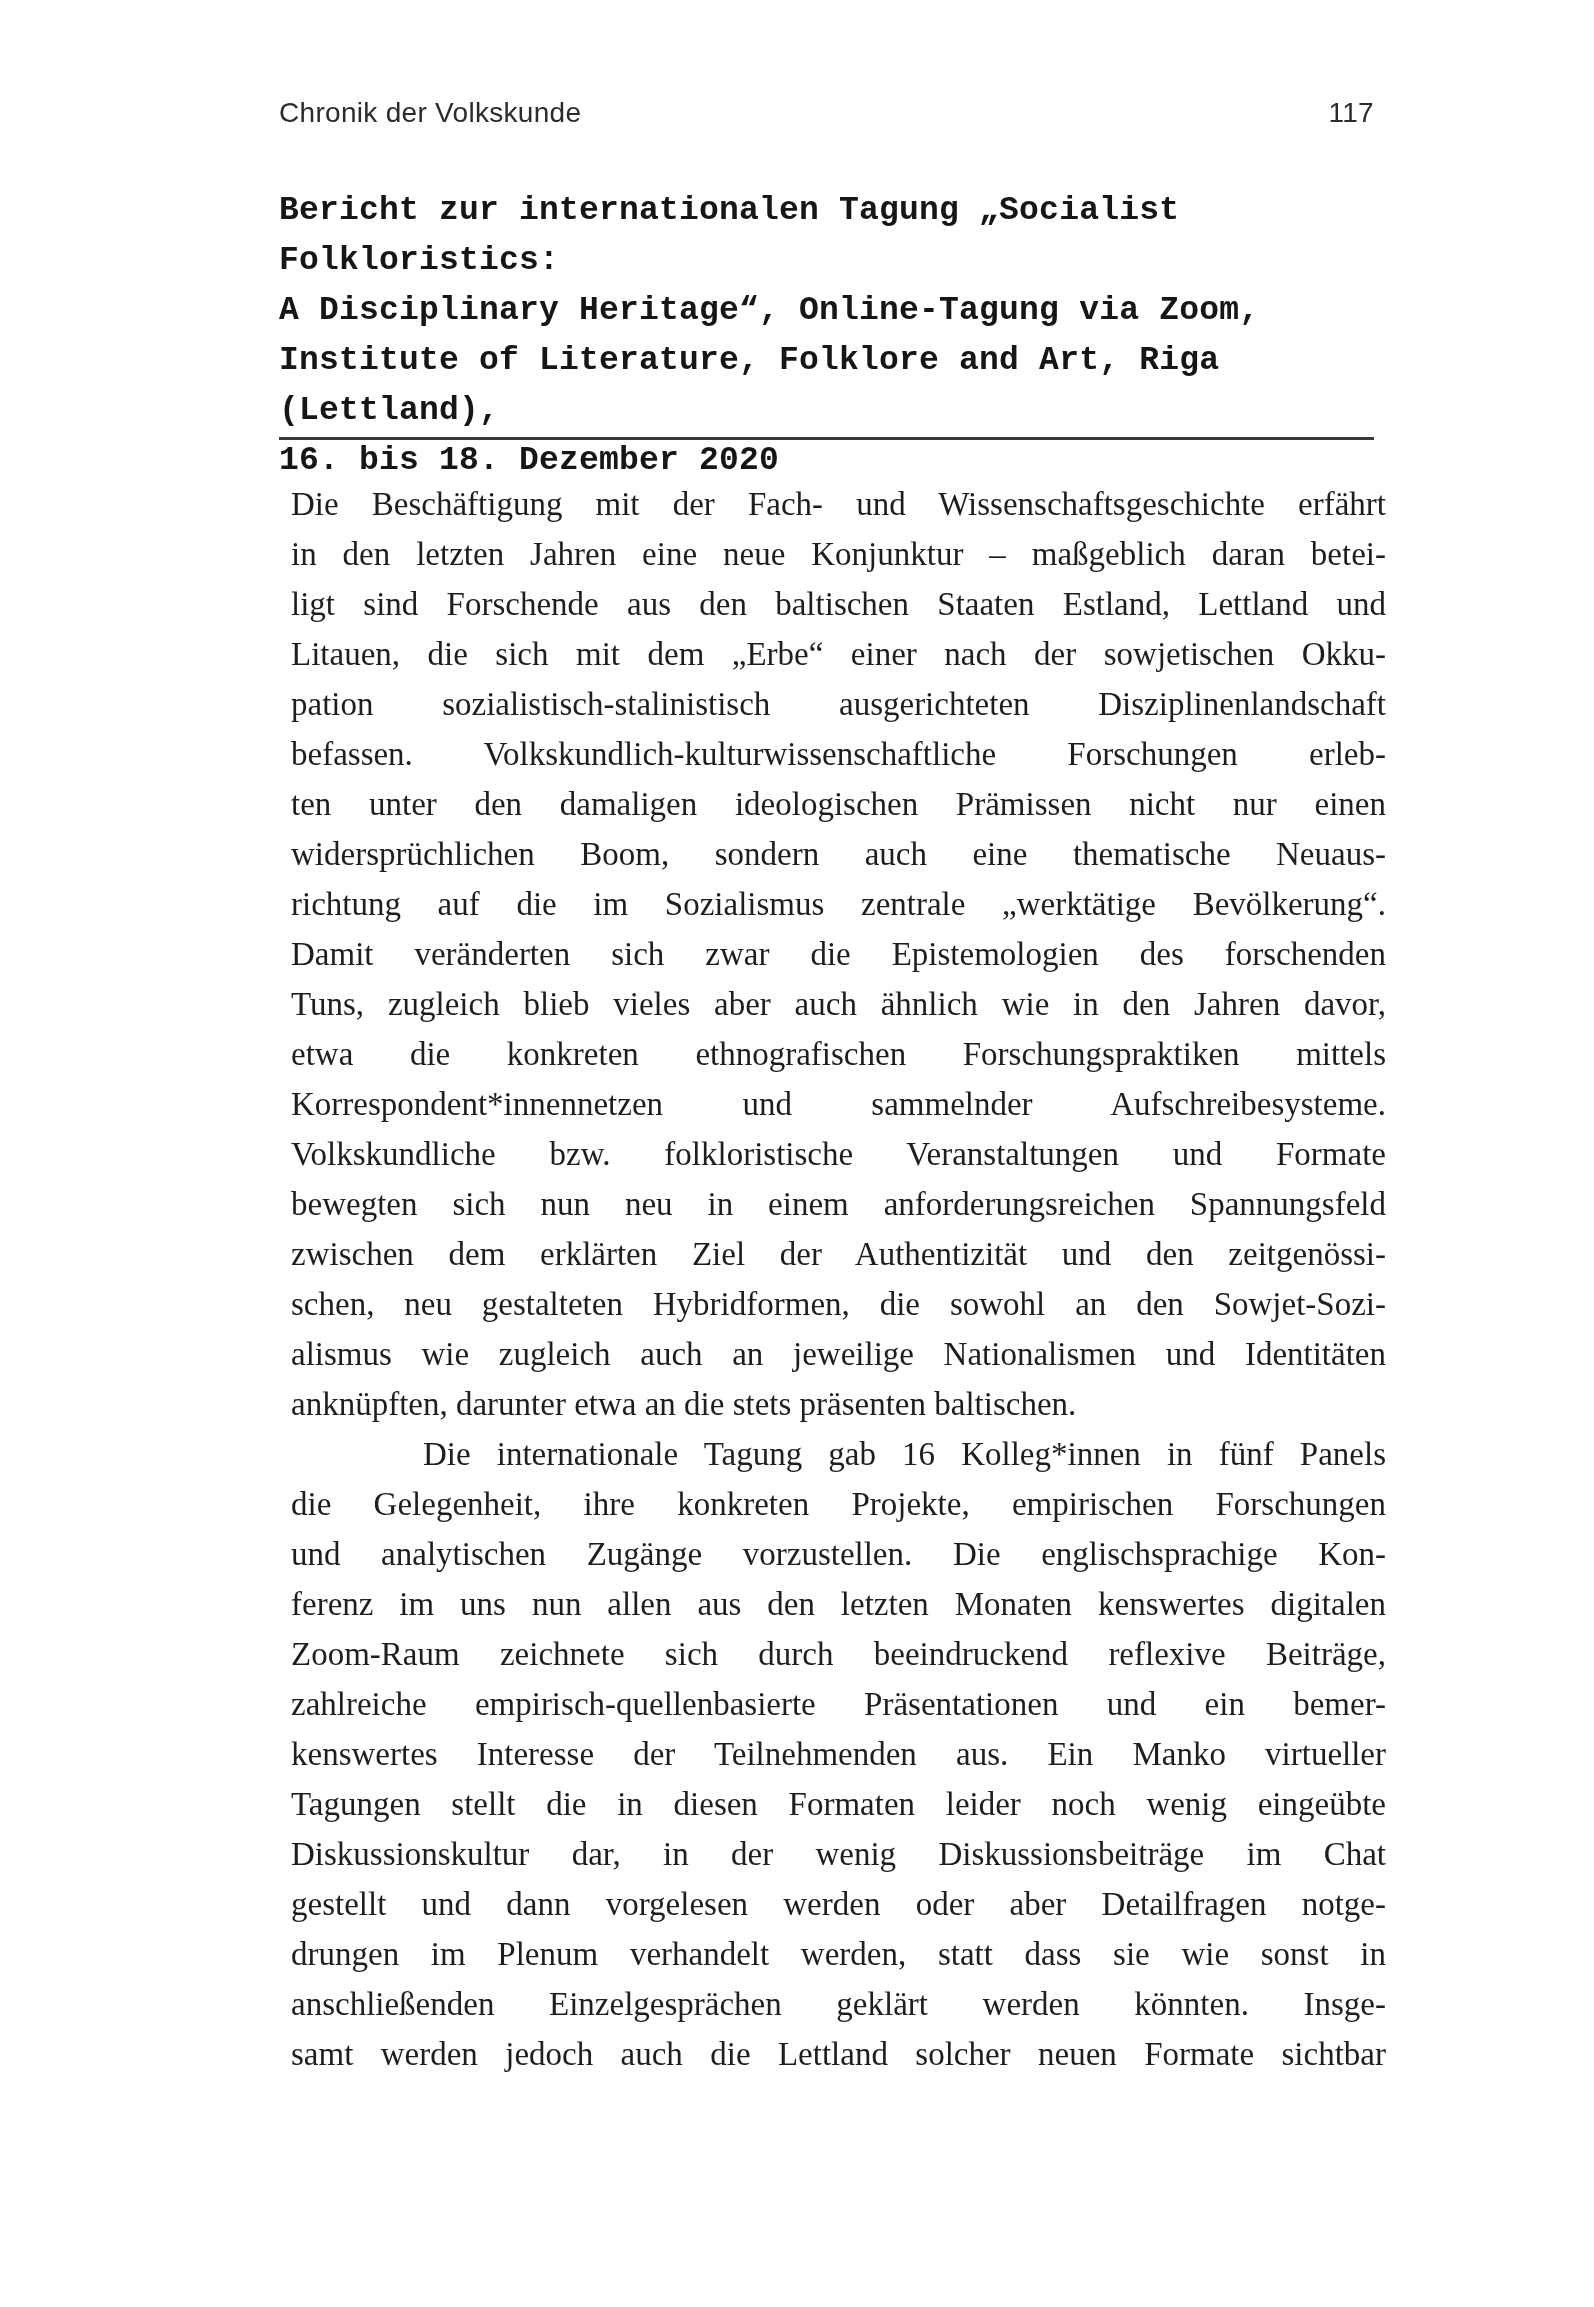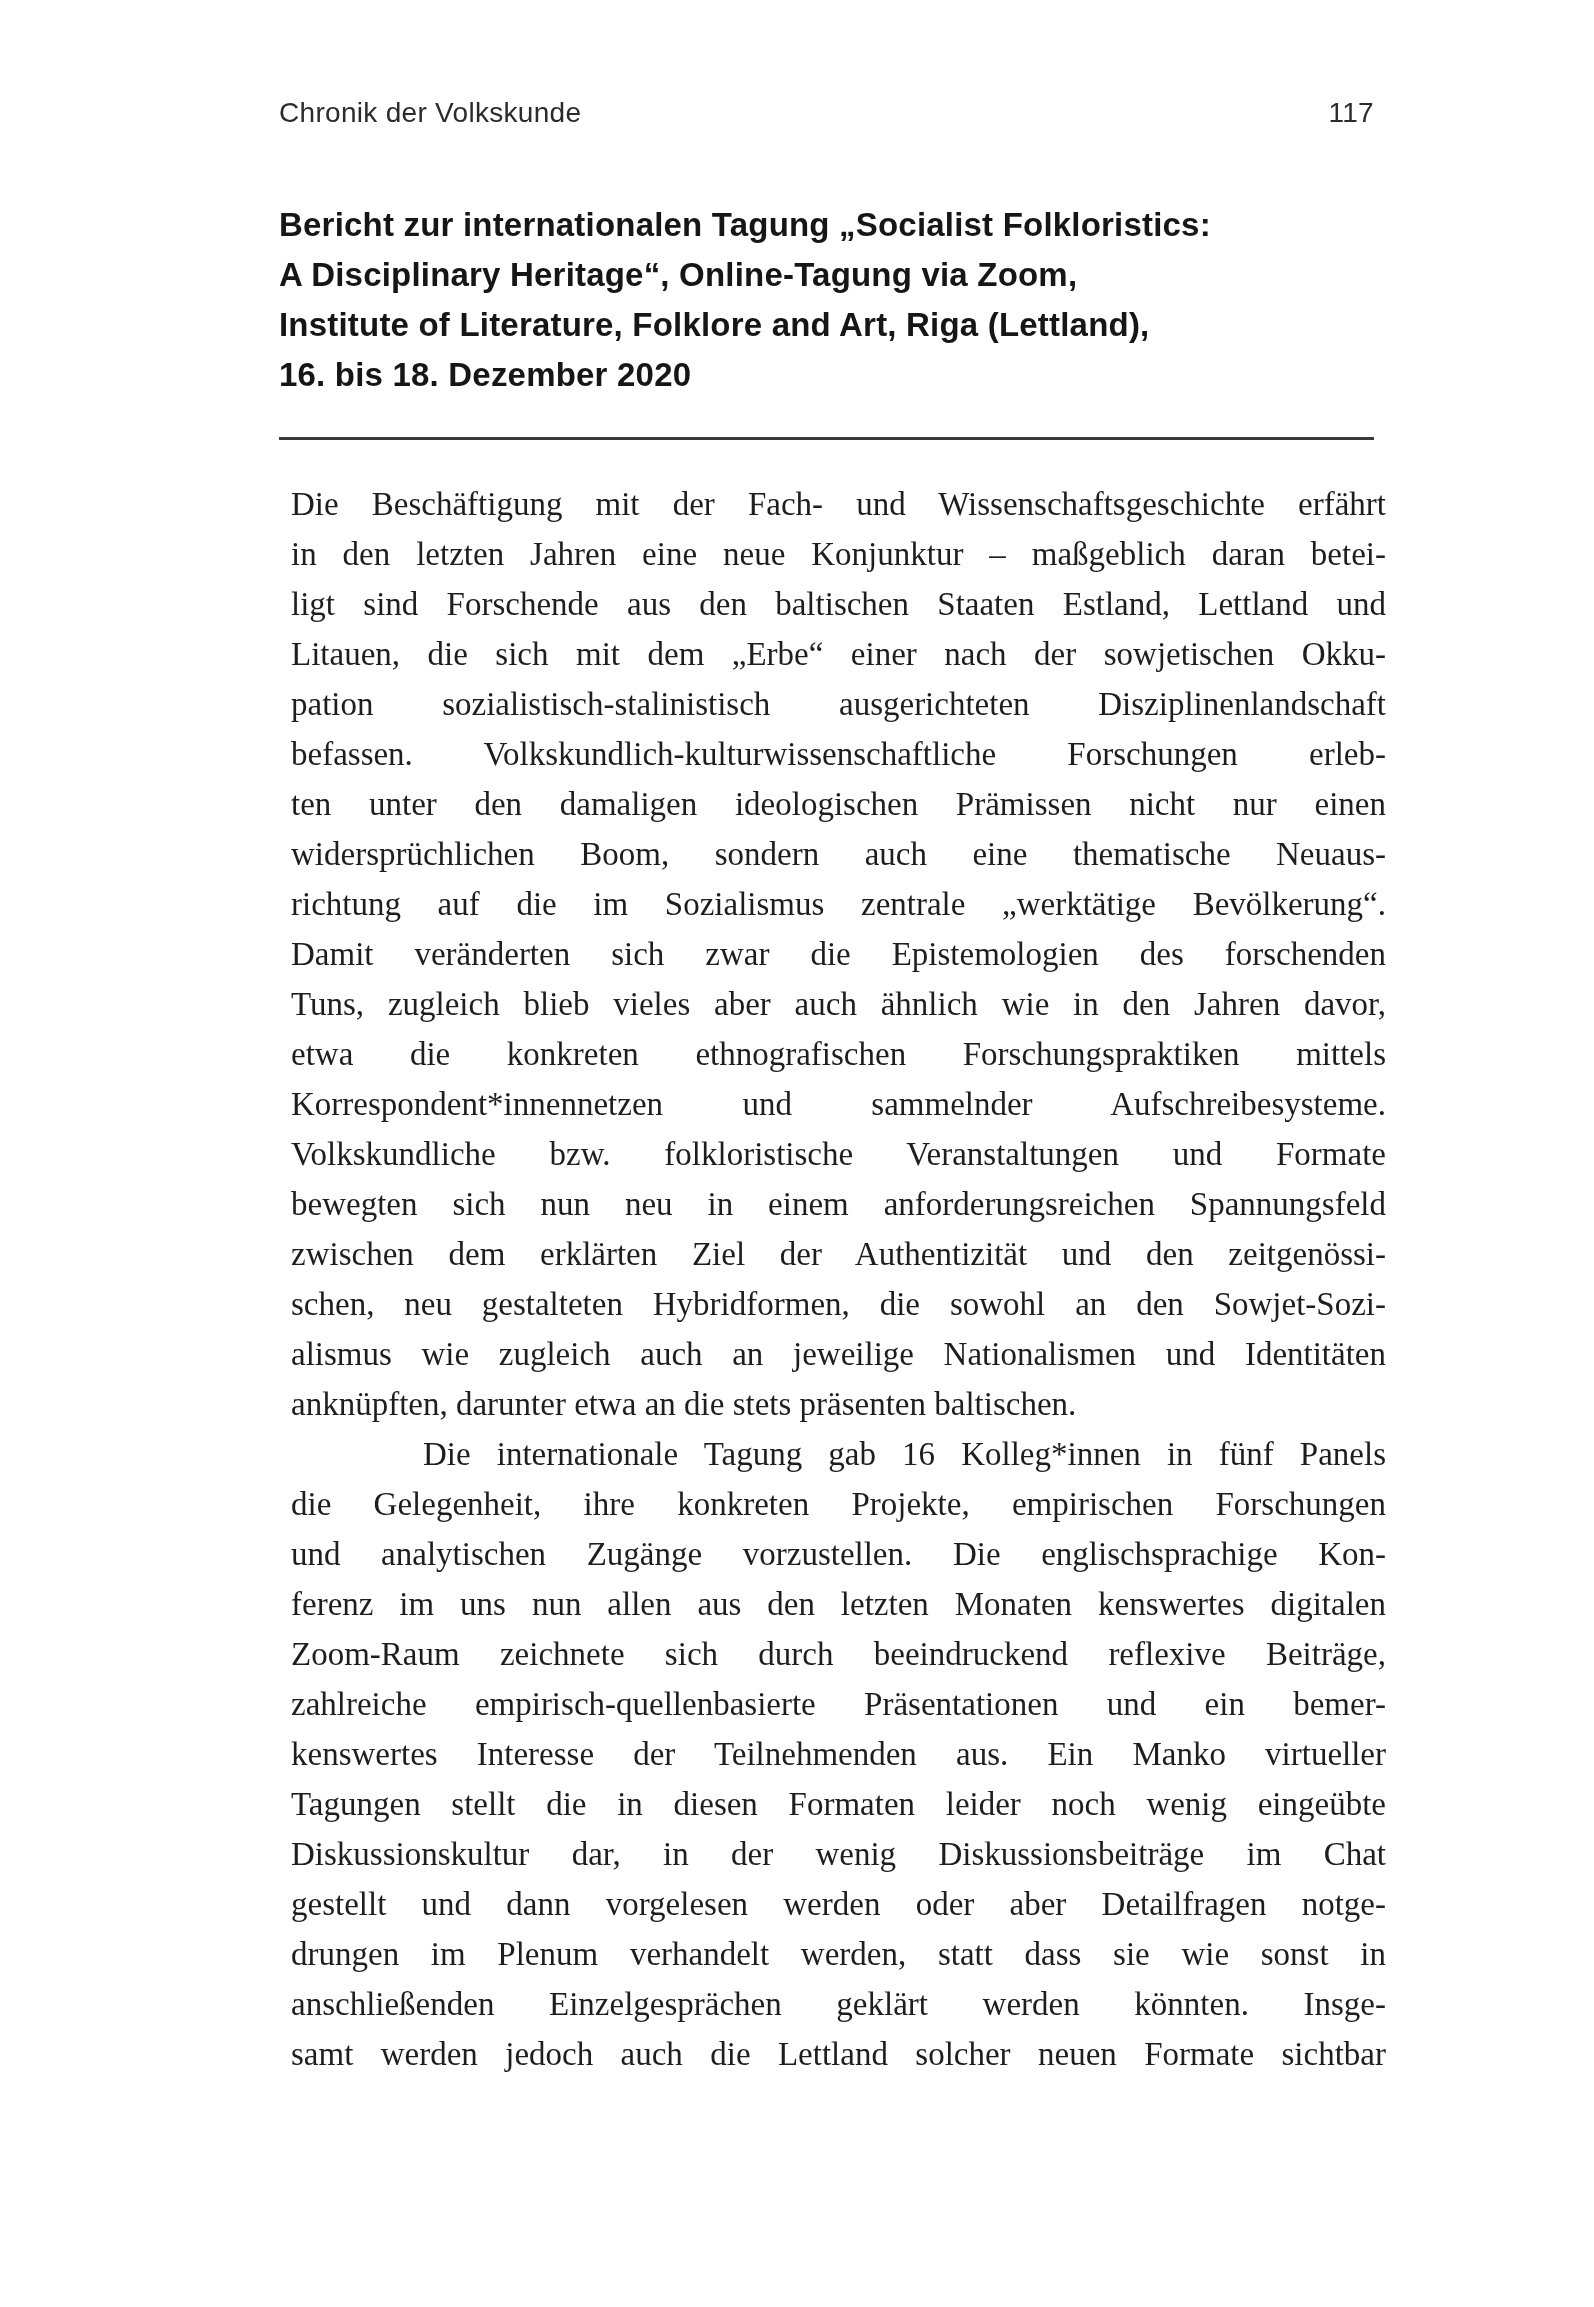--- a/index.html
+++ b/index.html
@@ -23,22 +23,22 @@
     display: flex;
     justify-content: space-between;
     align-items: flex-start;
     font-family: "Liberation Sans", sans-serif;
     font-size: 28px;
     color: #2b2b2b;
     letter-spacing: 0.3px;
   }
   
   .title-block {
-    top: 200px;
-    font-family: Liberation Sans, sans-serif;
+    top: 186px;
+    font-family: Liberation Mono, monospace;
     font-weight: 700;
     font-size: 33px;
     line-height: 50px;
     color: #161616;
     letter-spacing: 0.2px;
   }
   
   .divider {
     position: absolute;
     left: 279px;

